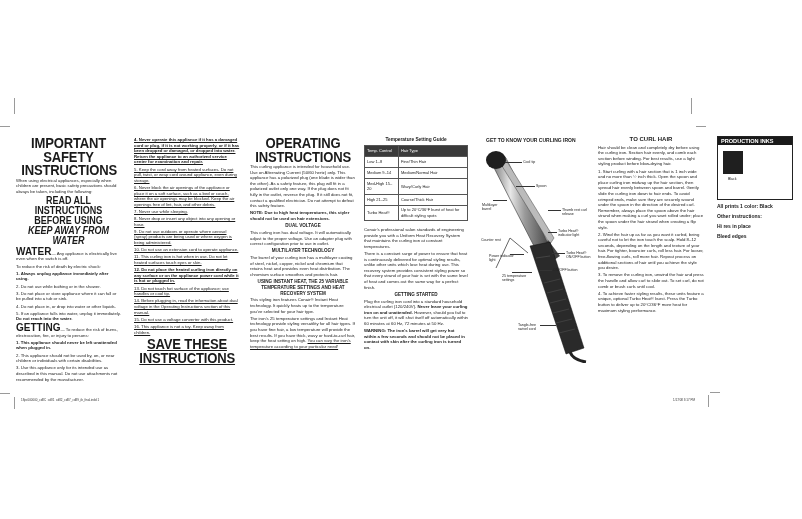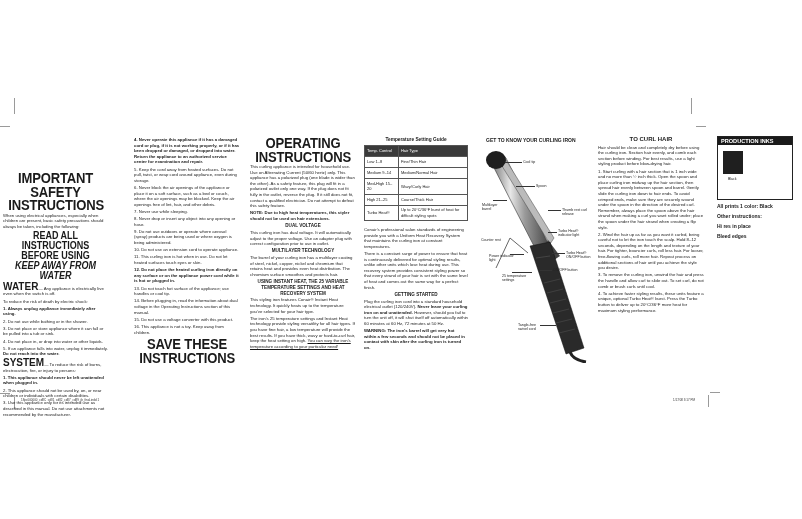--- a/index.html
+++ b/index.html
@@ -33,43 +33,43 @@
 
 <div class="crop-h" style="left:0;top:126px;width:10px;"></div>
 <div class="crop-v" style="left:14px;top:98px;height:16px;"></div>
 <div class="crop-h" style="left:696px;top:126px;width:10px;"></div>
 <div class="crop-v" style="left:691px;top:98px;height:16px;"></div>
 <div class="crop-h" style="left:0;top:393px;width:10px;"></div>
 <div class="crop-v" style="left:14px;top:397px;height:12px;"></div>
 <div class="crop-h" style="left:710px;top:392px;width:10px;"></div>
 <div class="crop-v" style="left:708px;top:395px;height:12px;"></div>
 
-<div class="col" style="left:3px;width:105px;margin-top:35px;">
+<div class="col" style="left:16px;width:105px;">
   <div class="h-big">IMPORTANT SAFETY INSTRUCTIONS</div>
   <p>When using electrical appliances, especially when children are present, basic safety precautions should always be taken, including the following:</p>
   <div class="h-mid">READ ALL INSTRUCTIONS BEFORE USING</div>
   <div class="h-mid h-it" style="margin-bottom:3px;">KEEP AWAY FROM WATER</div>
   <p>
     <span class="danger-word">WATER</span><span>— Any appliance is electrically live even when the switch is off.</span>
   </p>
   <p>To reduce the risk of death by electric shock:</p>
   <p class="b"><span>1.</span> <span>Always unplug appliance immediately after using.</span></p>
   <p><span>2.</span> <span>Do not use while bathing or in the shower.</span></p>
   <p><span>3.</span> <span>Do not place or store appliance where it can fall or be pulled into a tub or sink.</span></p>
   <p><span>4.</span> <span>Do not place in, or drop into water or other liquids.</span></p>
   <p><span>5. If an appliance falls into water, unplug it immediately.</span> <span class="b">Do not reach into the water.</span></p>
   <p style="margin-top:3px;">
-    <span class="danger-word">SYSTEM</span><span>— To reduce the risk of burns, electrocution, fire, or injury to persons:</span>
+    <span class="danger-word">GETTING</span><span>— To reduce the risk of burns, electrocution, fire, or injury to persons:</span>
   </p>
   <p class="b">1. This appliance should never be left unattended when plugged in.</p>
   <p>2. This appliance should not be used by, on, or near children or individuals with certain disabilities.</p>
   <p>3. Use this appliance only for its intended use as described in this manual. Do not use attachments not recommended by the manufacturer.</p>
 </div>
 
-<div class="col" style="left:134px;width:106px;">
+<div class="col" style="left:134px;width:106px;text-decoration:underline;">
   <p class="b">4. Never operate this appliance if it has a damaged cord or plug, if it is not working properly, or if it has been dropped or damaged, or dropped into water. Return the appliance to an authorized service center for examination and repair.</p>
   <p>5. Keep the cord away from heated surfaces. Do not pull, twist, or wrap cord around appliance, even during storage.</p>
   <p>6. Never block the air openings of the appliance or place it on a soft surface, such as a bed or couch, where the air openings may be blocked. Keep the air openings free of lint, hair, and other debris.</p>
   <p>7. Never use while sleeping.</p>
   <p>8. Never drop or insert any object into any opening or hose.</p>
   <p>9. Do not use outdoors or operate where aerosol (spray) products are being used or where oxygen is being administered.</p>
   <p>10. Do not use an extension cord to operate appliance.</p>
   <p>11. This curling iron is hot when in use. Do not let heated surfaces touch eyes or skin.</p>
   <p class="b">12. Do not place the heated curling iron directly on any surface or on the appliance power cord while it is hot or plugged in.</p>
   <p>13. Do not touch hot surface of the appliance; use handles or cool tip.</p>

